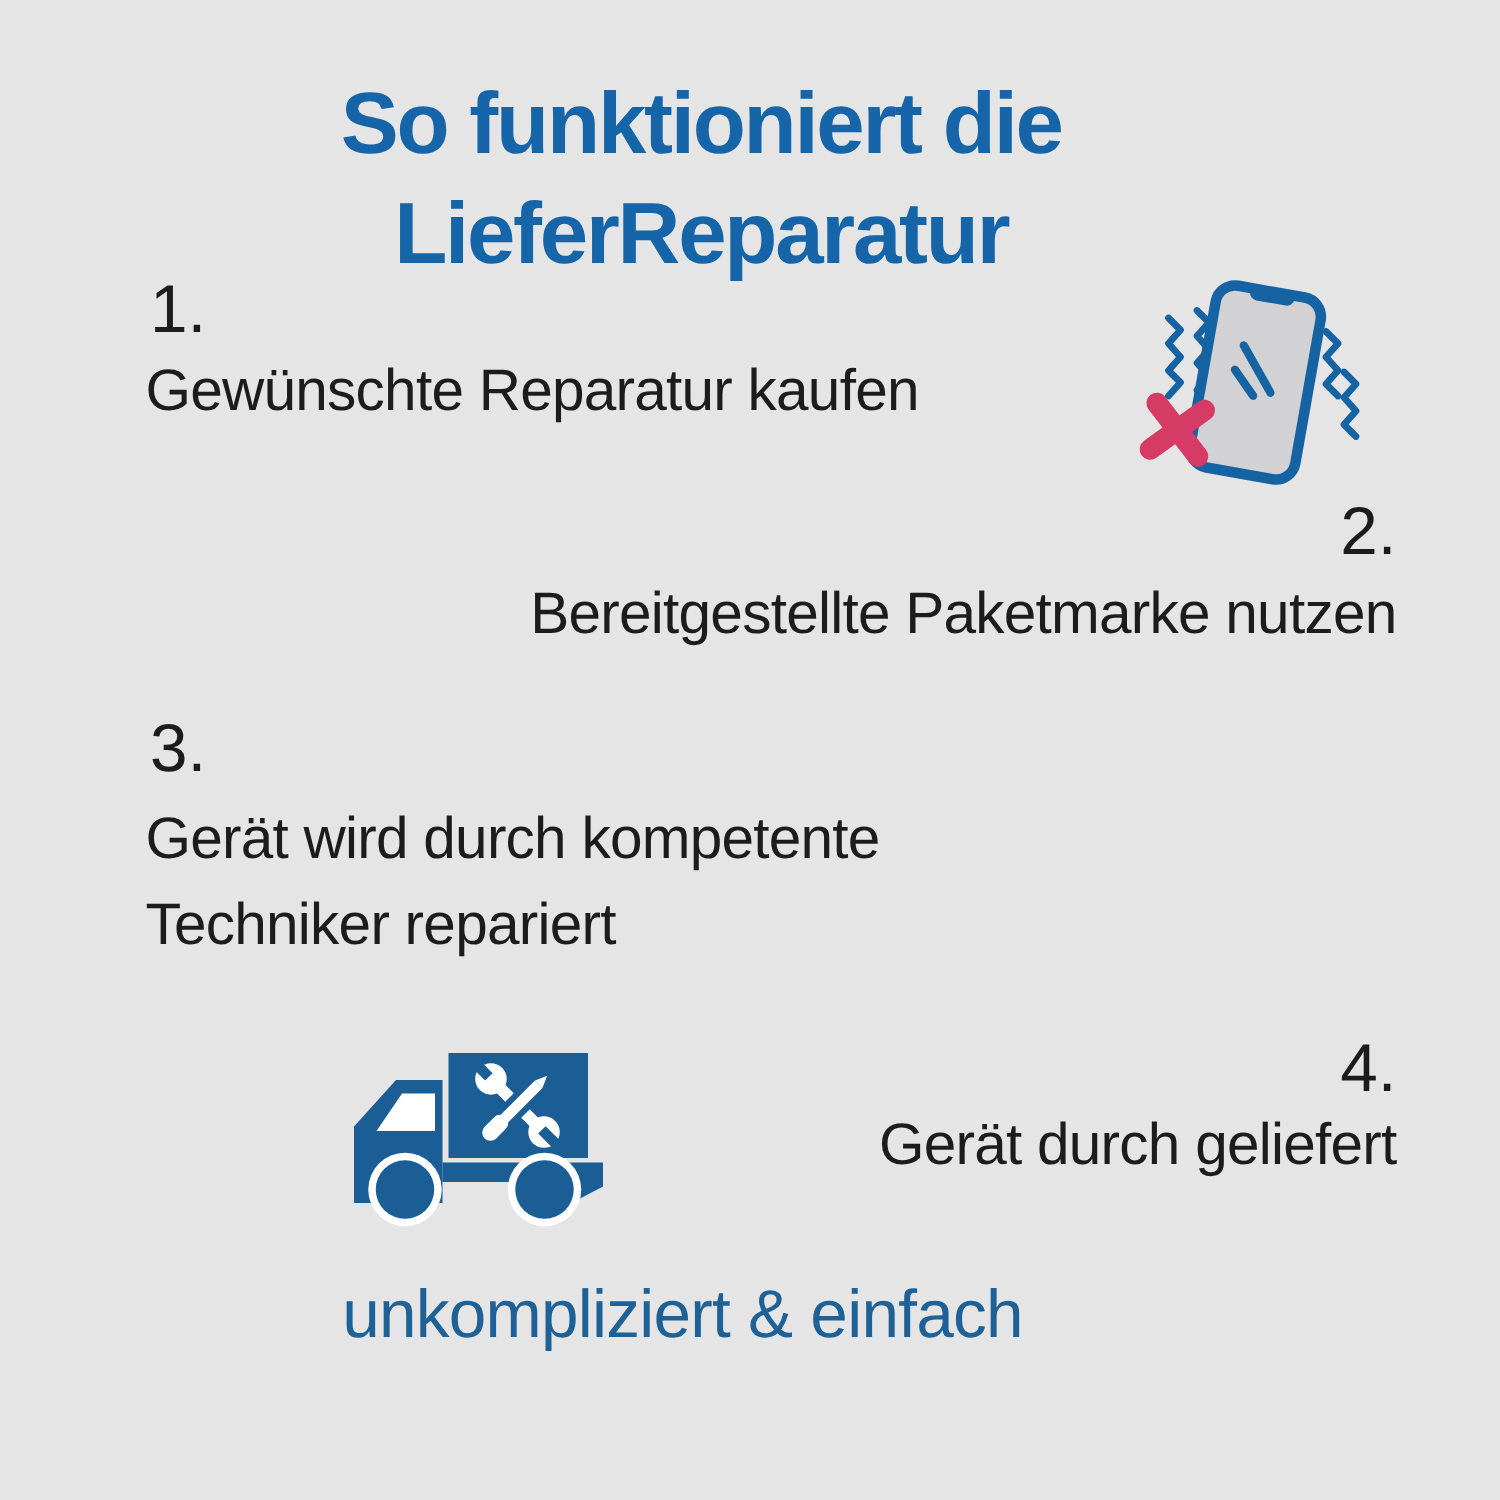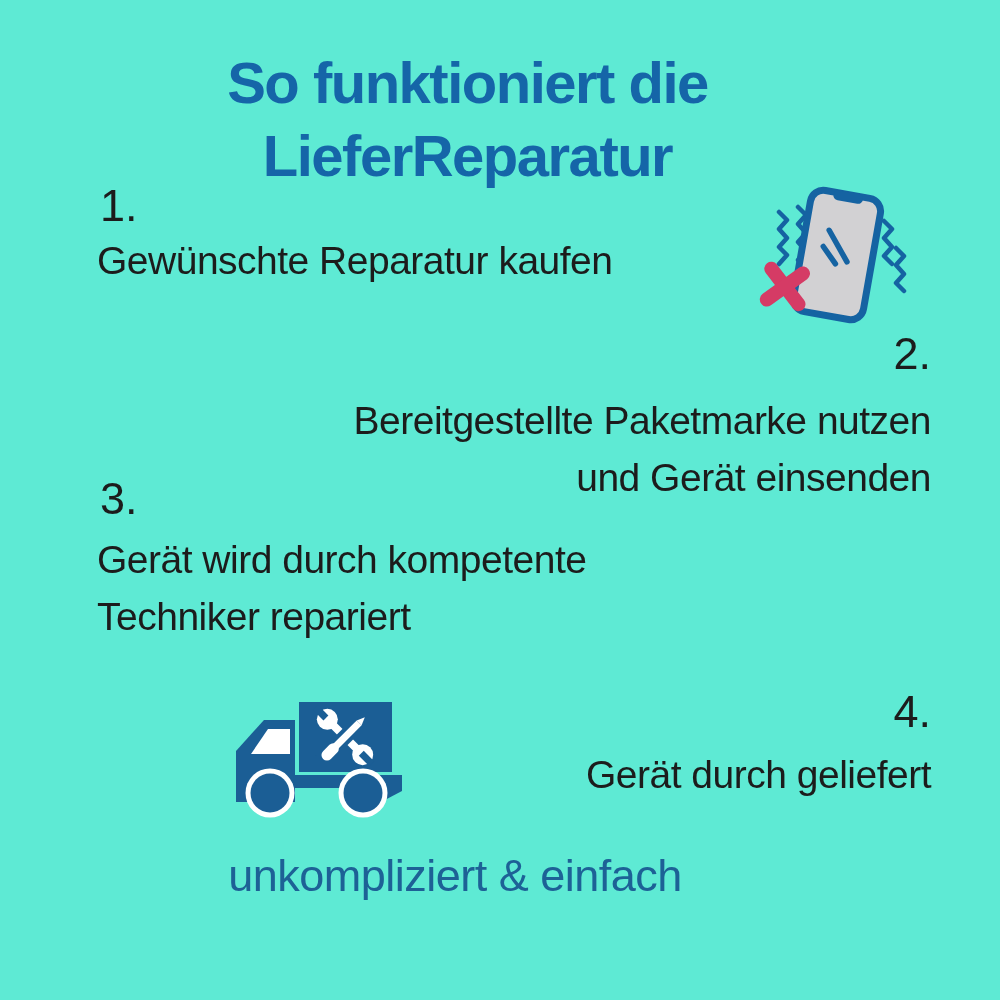--- a/index.html
+++ b/index.html
@@ -1,28 +1,28 @@
 <!DOCTYPE html>
 <html><head>
 <meta charset="utf-8">
 <style>
   html,body{margin:0;padding:0;background:#fff;}
   #canvas{
-    position:relative;width:1000px;height:1000px;background:#5eead4;
+    position:relative;width:1000px;height:1000px;background:#e5e5e5;
     font-family:"Liberation Sans","DejaVu Sans",sans-serif;overflow:hidden;
   }
   .title{
     position:absolute;left:0;top:46px;width:935px;text-align:center;
     color:#1565a8;font-weight:bold;font-size:58px;line-height:73px;letter-spacing:-1.5px;
   }
   .txt{color:#1c1c1c;font-size:39px;letter-spacing:-0.5px;line-height:45px;}
   .num{position:absolute;color:#1c1c1c;font-size:45px;line-height:45px;}
   .lines2{line-height:57px;}
   .left-col{text-align:left;}
-  .right-col{text-align:right;margin-top:11px;}
+  .right-col{text-align:right;}
   .num1{left:100px;top:183px;}
   .step1-text{position:absolute;left:97px;top:238px;}
   .num2{right:69px;top:331px;text-align:right;}
   .step2-text{position:absolute;right:69px;top:381px;text-align:right;}
   .num3{left:100px;top:476px;}
   .step3-text{position:absolute;left:97px;top:531px;}
   .num4{right:69px;top:689px;text-align:right;}
   .step4-text{position:absolute;right:69px;top:741px;text-align:right;}
   .footer{
     position:absolute;left:0;top:853px;width:910px;text-align:center;
@@ -69,21 +69,20 @@
 
     <g transform="rotate(12 40 121)" stroke="#d53b65" stroke-width="14" stroke-linecap="round">
       <line x1="23" y1="107" x2="57" y2="136"></line>
       <line x1="55" y1="105" x2="25" y2="138"></line>
     </g>
   </svg>
 
   <div class="num num2">2.</div>
   <div class="txt step2-text lines2 right-col">
     <div>Bereitgestellte Paketmarke nutzen</div>
-    <div>und Gerät einsenden</div>
   </div>
 
   <div class="num num3">3.</div>
   <div class="txt step3-text lines2 left-col">
     <div>Gerät wird durch kompetente</div>
     <div>Techniker repariert</div>
   </div>
 
   <svg class="truck-icon" viewBox="0 0 190 140" aria-hidden="true">
 

